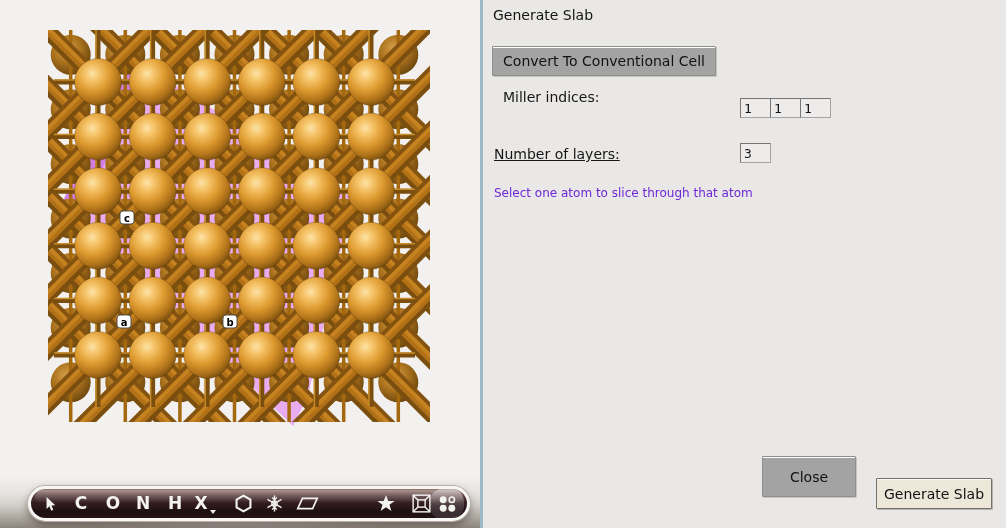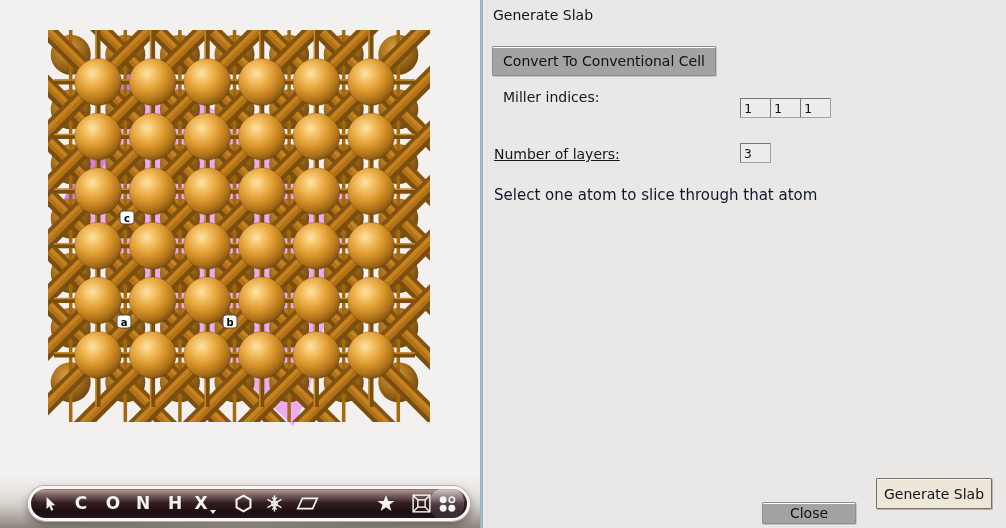--- a/index.html
+++ b/index.html
@@ -42,22 +42,22 @@
   .convert { position:absolute; left:9px; top:46px; width:224px; height:30px; }
   .lbl { position:absolute; font-size:14px; color:#161616; }
   .miller-label { left:11px; top:89px;margin-left:9px; }
   .layers-label { left:11px; top:146px;text-decoration:underline; }
   .miller-inputs { position:absolute; left:257px; top:98px; display:flex; }
   .mi { width:31px; height:20px; font-family:"DejaVu Sans Mono", monospace; font-size:13px;
     color:#16161a; background:#edecea; padding:0 0 0 3px;
     border:1px solid; border-color:#767676 #a3a3a3 #a3a3a3 #767676; outline:none; }
   .miller-inputs .mi + .mi { margin-left:-1px; }
   .layers-input { position:absolute; left:257px; top:143px; }
-  .hint { position:absolute; left:11px; top:186px; font-size:15px; color:#0f172a; }
-  .close-btn { position:absolute; left:279px; top:502px; width:94px; height:22px;text-align:center; }
+  .hint { position:absolute; left:11px; top:186px; font-size:12px; color:#6d28d9; }
+  .close-btn { position:absolute; left:279px; top:456px; width:94px; height:41px;text-align:center; }
   .generate-btn { position:absolute; left:393px; top:478px; width:116px; height:31px;
     background:#ece7d8; border-color:#72706a;
     box-shadow:inset 0 1px 0 #faf8f1, 1px 1px 0 #b7b3aa; }
 </style>
 </head>
 <body>
 
 <div class="viewport">
   <svg class="scene" width="480" height="480">
       <defs>

